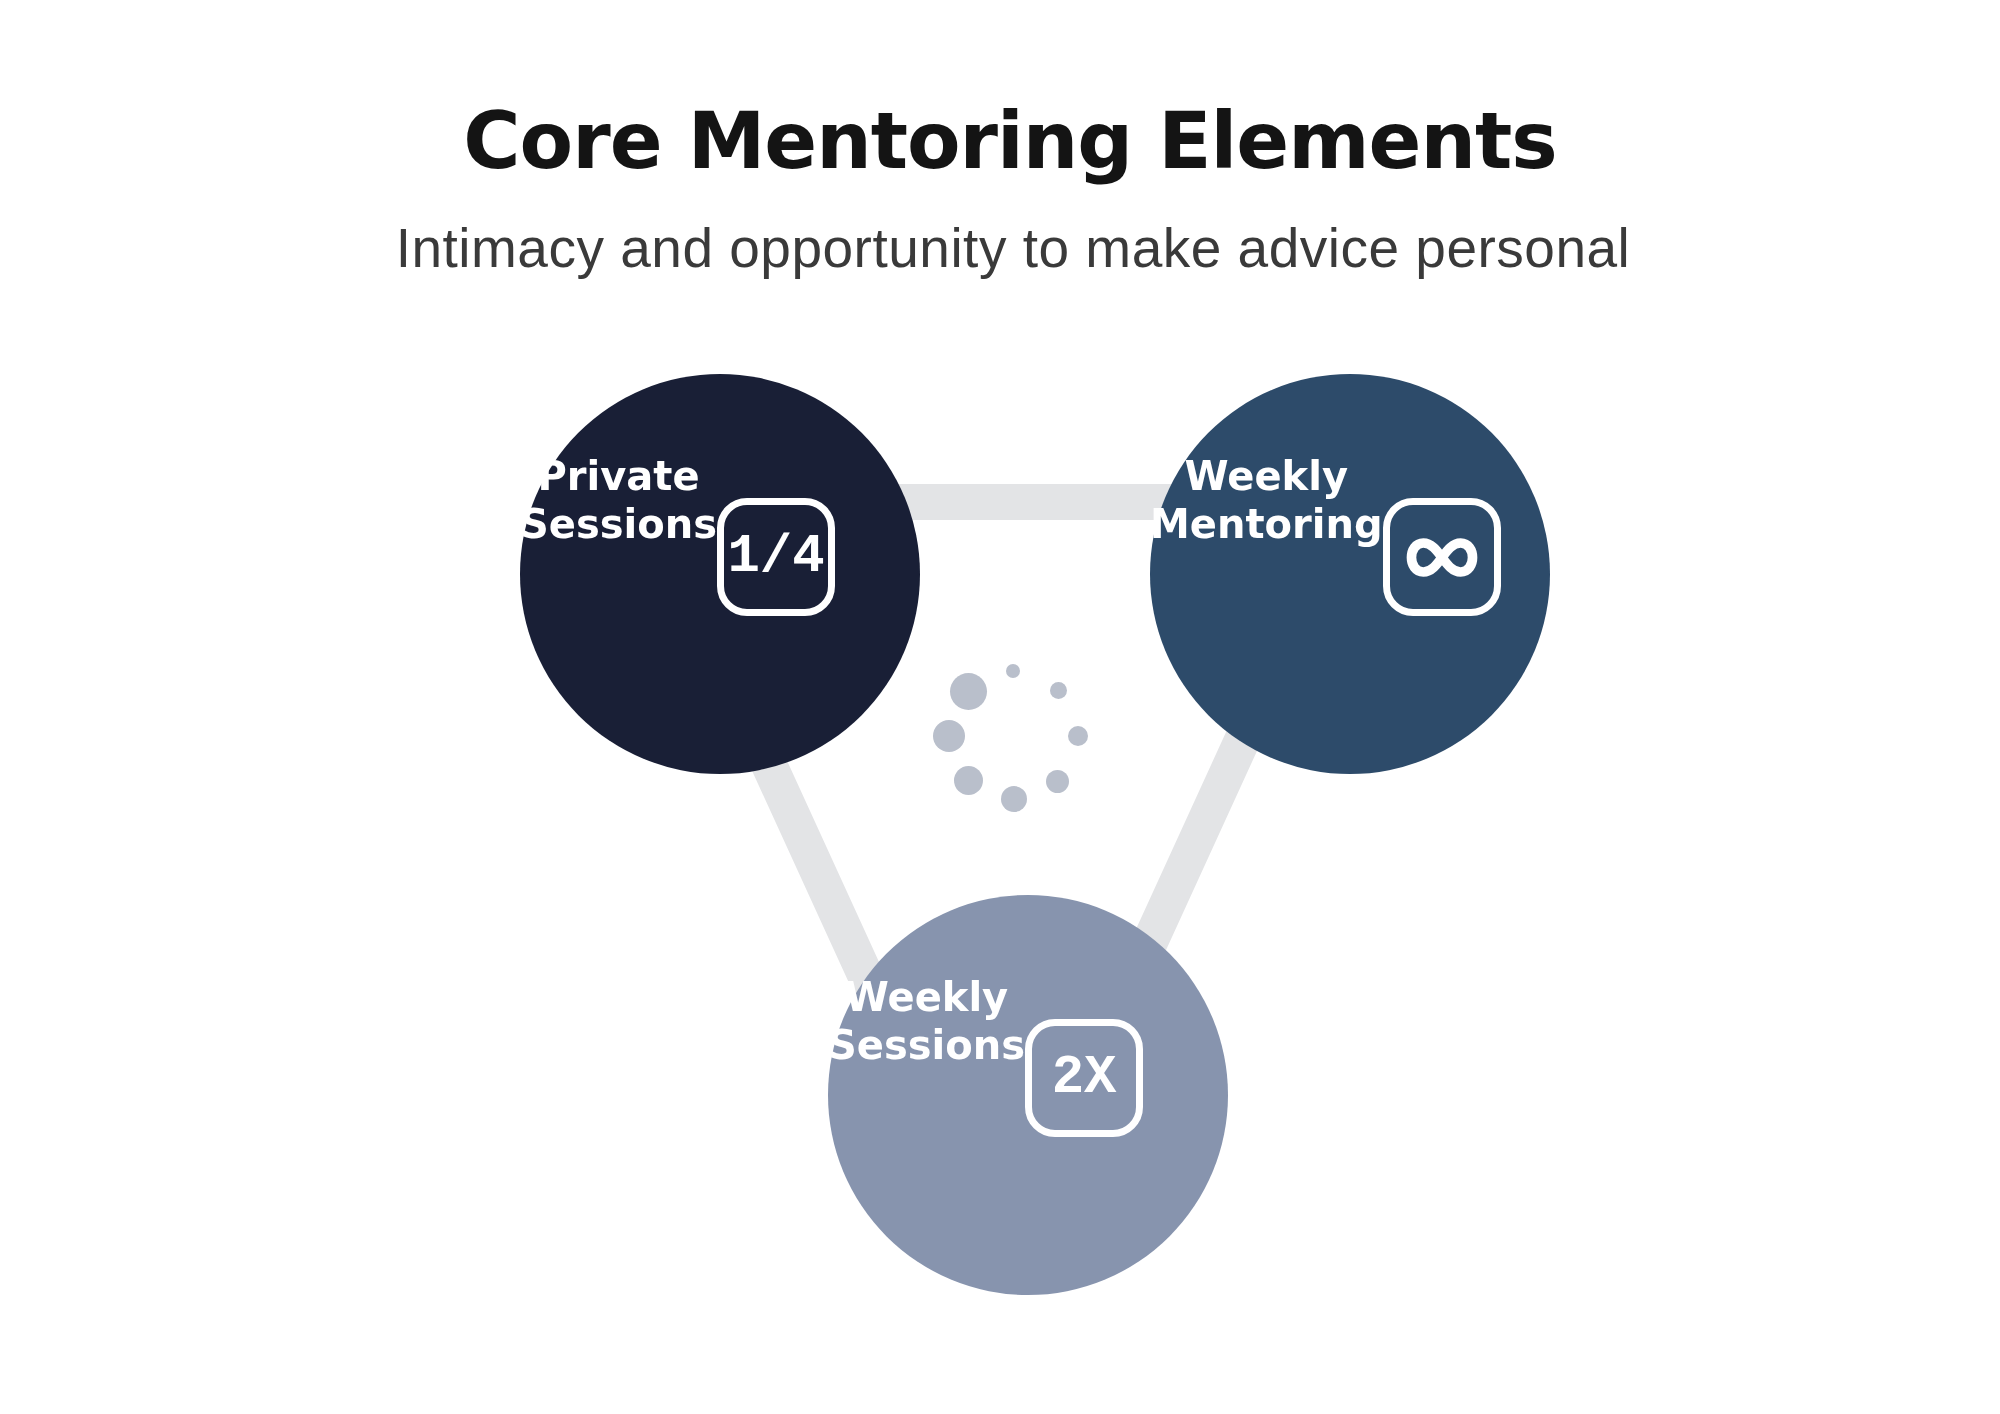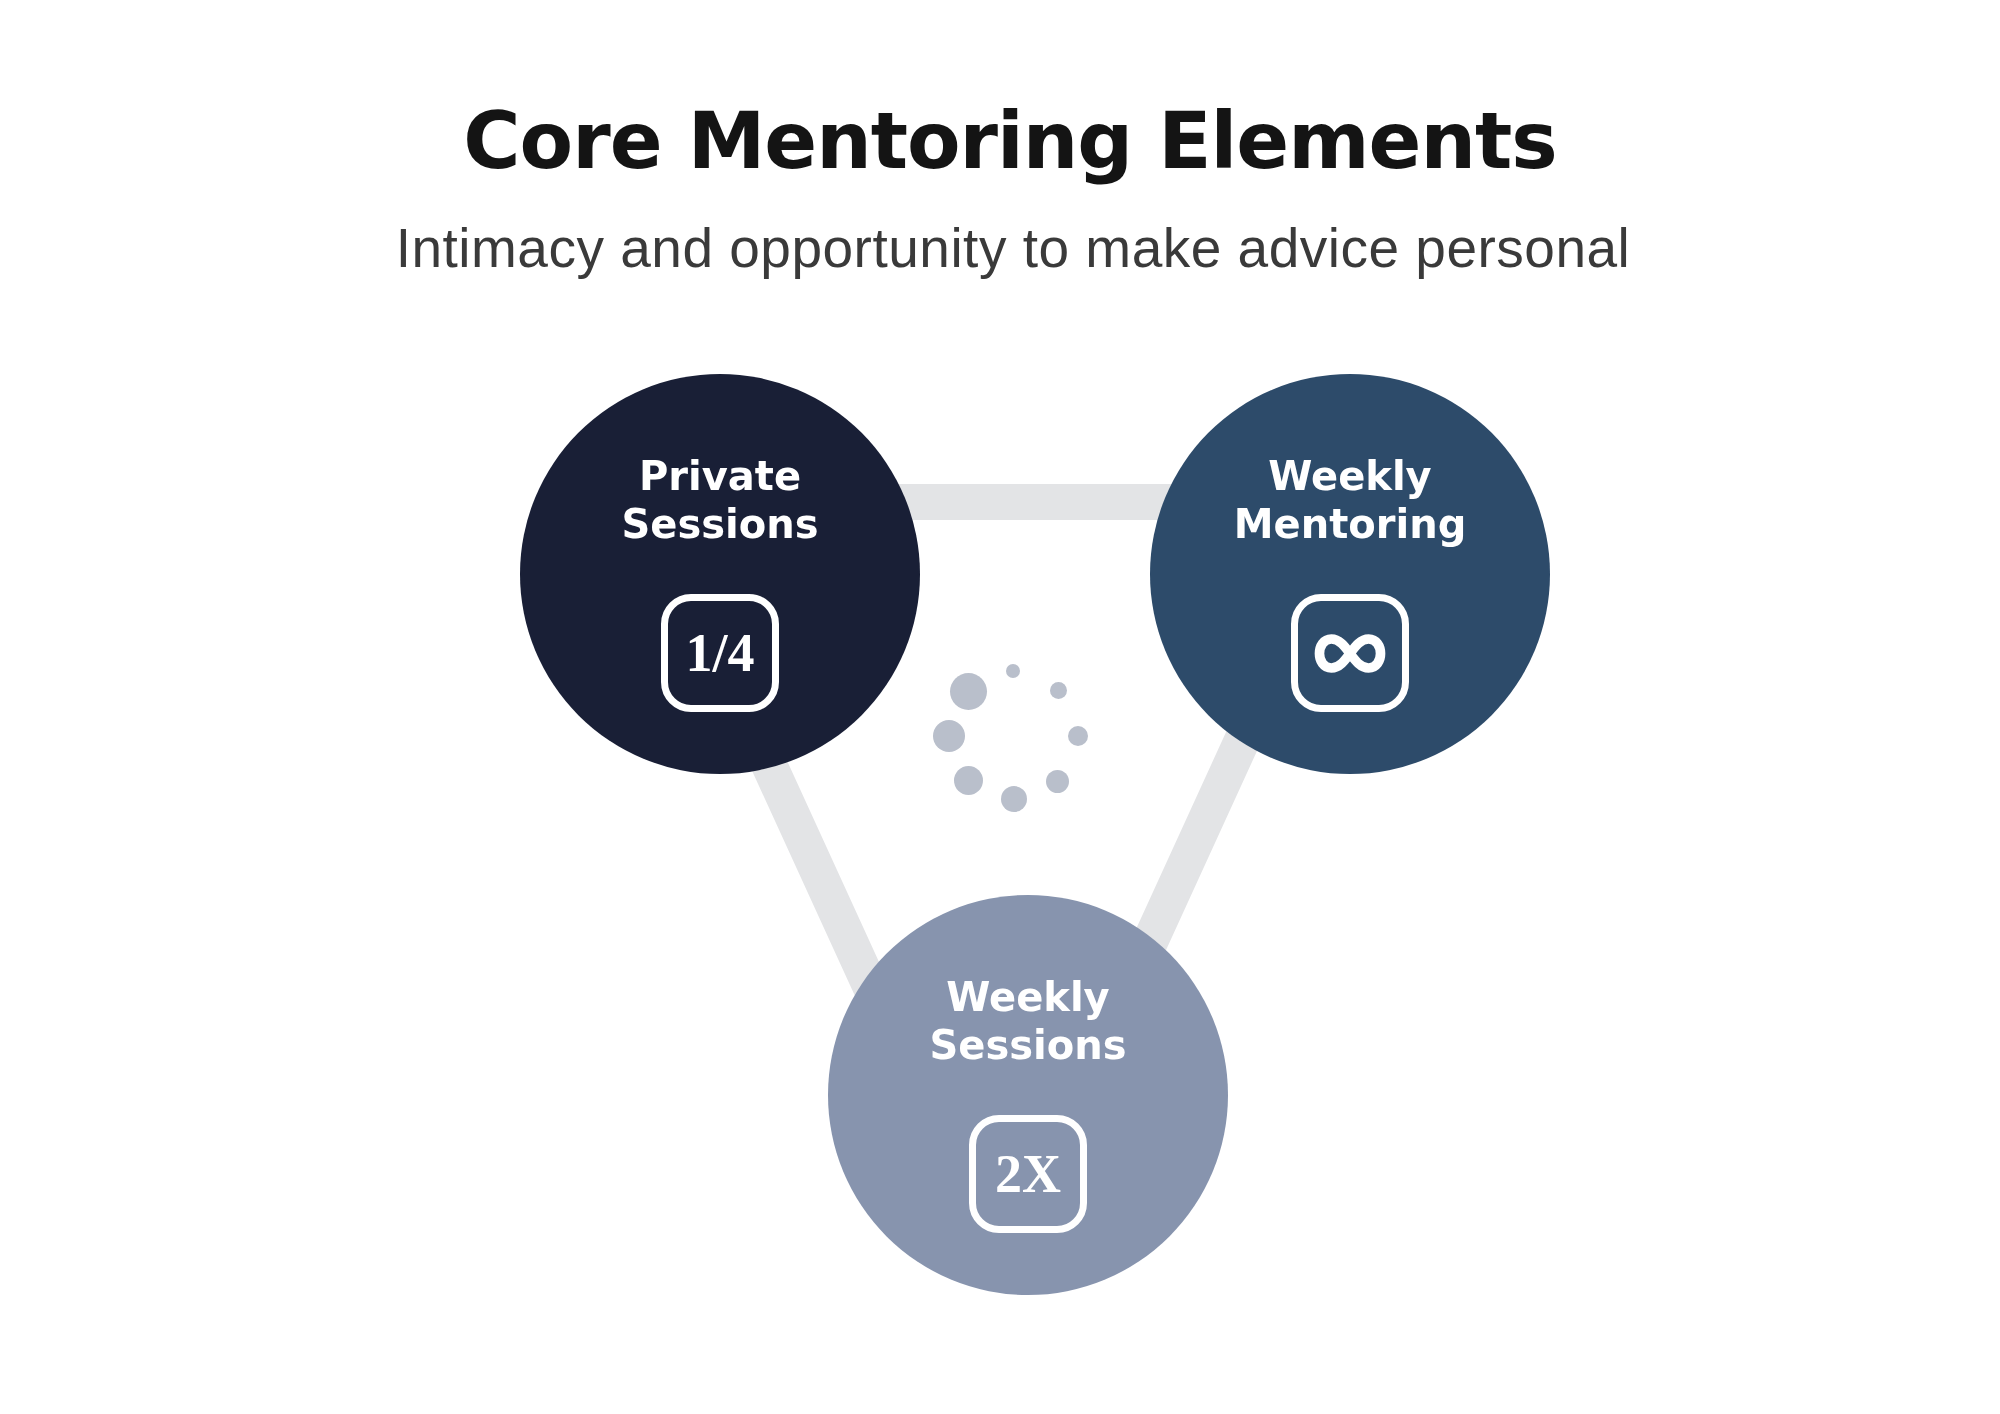--- a/index.html
+++ b/index.html
@@ -61,22 +61,21 @@
     stroke-linejoin: round;
   }
 
   
   .node {
     position: absolute;
     width: 400px;
     height: 400px;
     border-radius: 50%;
     display: flex;
-    flex-direction: column;
-    align-items: center;
+    align-items: flex-start;
     padding-top: 78px;
     box-sizing: border-box;
   }
   .node-1 { left: 520px;  top: 374px; background: var(--node1-bg, #191f36); }
   .node-2 { left: 1150px; top: 374px; background: var(--node2-bg, #2d4b6a); }
   .node-3 { left: 828px;  top: 895px; background: var(--node3-bg, #8794ae); }
 
   .node-label {
     text-align: center;
     color: var(--node-fg, #ffffff);
@@ -91,21 +90,21 @@
     margin-top: 46px;
     width: 118px;
     height: 118px;
     box-sizing: border-box;
     border: 7px solid var(--badge-border, #ffffff);
     border-radius: 30px;
     display: flex;
     align-items: center;
     justify-content: center;
     color: var(--node-fg, #ffffff);
-    font-family: Liberation Serif, serif;
+    font-family: Liberation Mono, monospace;
     font-weight: 700;
     font-size: 54px;
     line-height: 1;
   }
   .badge svg { display: block; }
   .badge .inf-path {
     fill: none;
     stroke: var(--node-fg, #ffffff);
     stroke-width: 14;
     stroke-linejoin: round;

